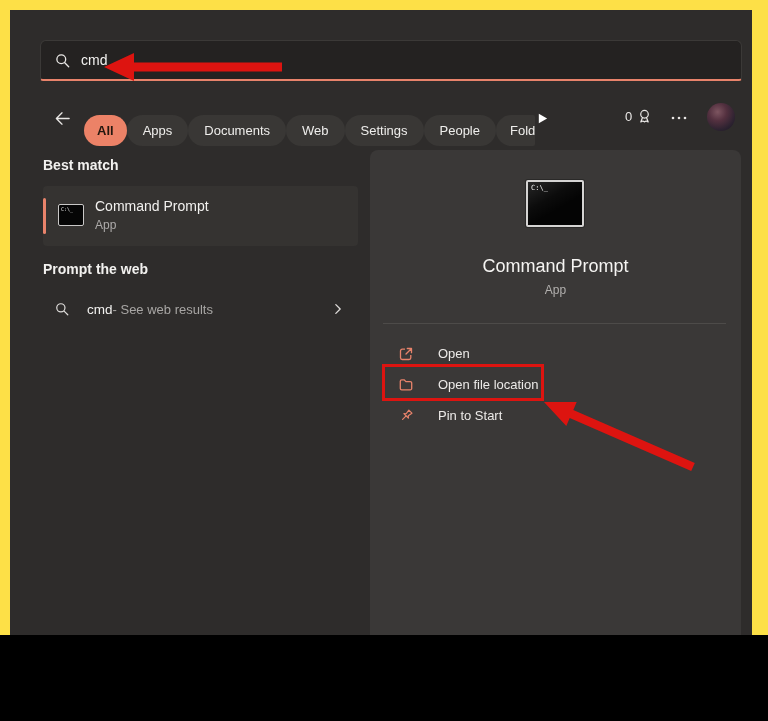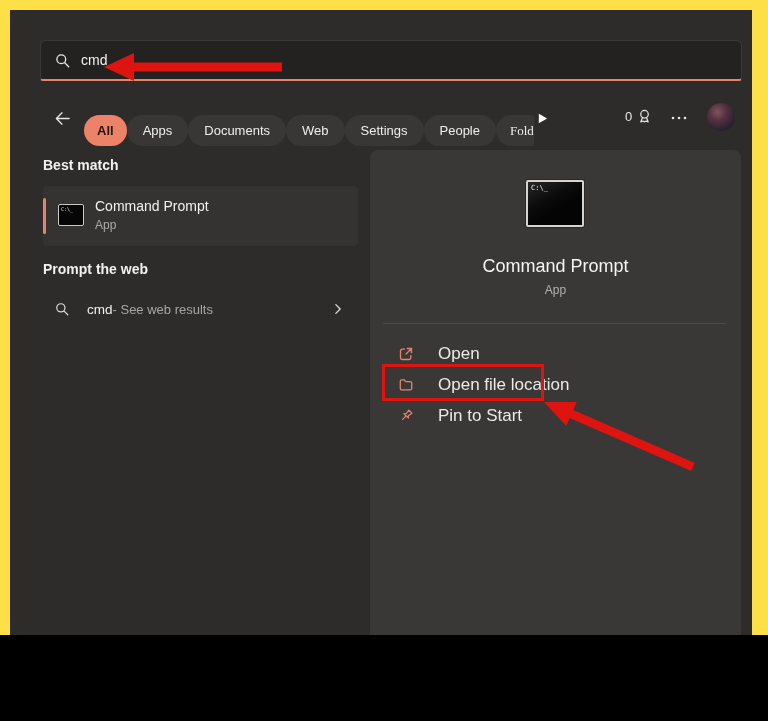--- a/index.html
+++ b/index.html
@@ -16,21 +16,21 @@
   .search-input { background:transparent; border:none; outline:none; color:#f3f2f0;
     font-size:14px; font-family:"Liberation Sans",sans-serif; width:400px; }
 
   
   .back-btn { position:absolute; left:40px; top:96px; width:24px; height:24px; color:#e9e7e5;
     display:flex; align-items:center; justify-content:center; cursor:pointer; }
   .tabs { position:absolute; left:74px; top:91px; display:flex; align-items:center;margin-top:14px; }
   .pill { height:31px; border-radius:16px; background:#393735; color:#efeeec; font-size:13px;
     display:flex; align-items:center; padding:0 16px; white-space:nowrap; cursor:pointer; }
   .pill.active { background:#ec8267; color:#23170f; font-weight:bold; padding:0 13px; }
-  .pill.truncated { max-width:47px; overflow:hidden; padding:0 0 0 14px; border-radius:16px 2px 2px 16px;font-family:Liberation Serif, serif; }
+  .pill.truncated { max-width:47px; overflow:hidden; padding:0 0 0 14px; border-radius:16px 2px 2px 16px; }
   .play-btn { position:absolute; left:523px; top:99px; width:18px; height:18px; display:flex;
     align-items:center; justify-content:center; cursor:pointer; }
   .rewards { position:absolute; left:615px; top:98px; display:flex; align-items:center; gap:4px; cursor:pointer; }
   .rewards-count { color:#e9e7e5; font-size:13px; }
   .more-btn { position:absolute; left:660px; top:99px; width:20px; height:18px; display:flex;
     align-items:center; cursor:pointer; }
   .avatar { position:absolute; left:697px; top:93px; width:28px; height:28px; border-radius:50%;
     background:radial-gradient(circle at 38% 32%, #7d5560 0%, #53303f 35%, #2c2230 70%, #191420 100%);
     cursor:pointer; }
 
@@ -63,21 +63,21 @@
   .cmd-ico-lg::after { content:""; position:absolute; left:0; top:0; right:0; bottom:0;
     background:linear-gradient(150deg, rgba(255,255,255,0.14) 0%, rgba(255,255,255,0.03) 38%, rgba(255,255,255,0) 60%); }
   .rp-title { position:absolute; left:0; top:106px; width:100%; text-align:center;
     color:#f5f4f2; font-size:18px; }
   .rp-sub { position:absolute; left:0; top:133px; width:100%; text-align:center;
     color:#b2b0ae; font-size:12px; }
   .rp-divider { position:absolute; left:13px; top:173px; width:343px; height:1px; background:#4d4b49; }
   .actions { position:absolute; left:13px; top:188px; width:343px; }
   .action-row { height:31px; display:flex; align-items:center; padding:0 15px; border-radius:4px; cursor:pointer; }
   .action-row .aicon { color:#e8836b; display:flex; width:16px; margin-right:24px; }
-  .action-label { color:#eceae8; font-size:17px; }
+  .action-label { color:#eceae8; font-size:13px; }
 
   
   .anno-box { position:absolute; left:372px; top:354px; width:162px; height:37px;
     border:3px solid #dd1410; pointer-events:none; }
   .anno-arrow { position:absolute; pointer-events:none; }
   .arrow1 { left:88px; top:39px; }
   .arrow2 { left:525px; top:385px; }
 </style>
 </head>
 <body>

